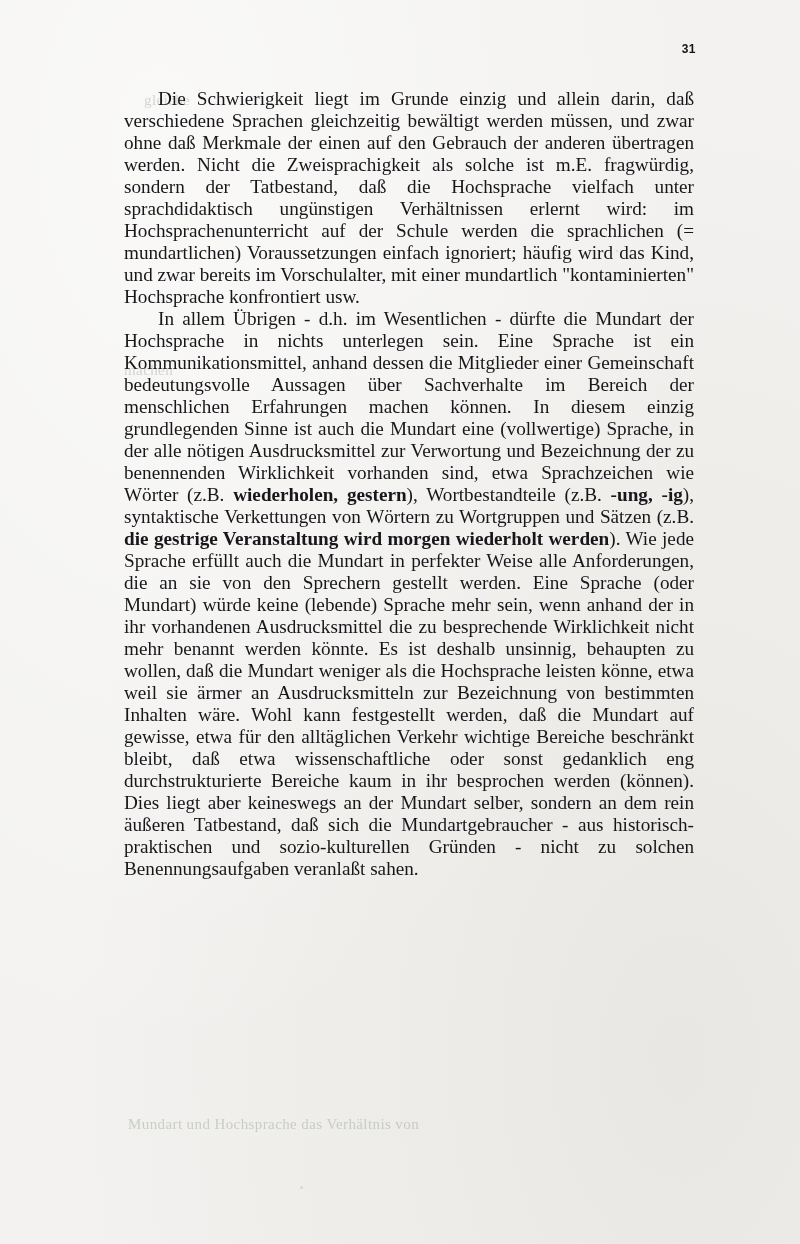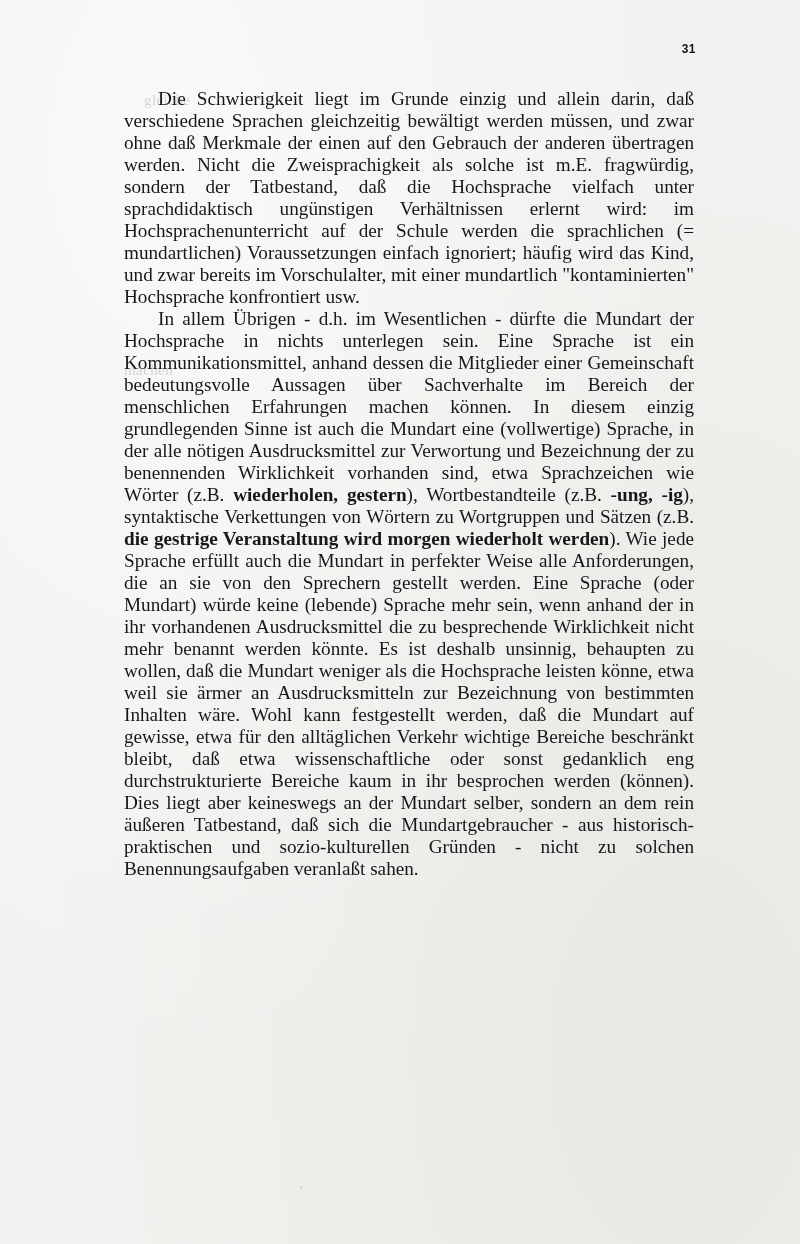--- a/index.html
+++ b/index.html
@@ -74,20 +74,21 @@
     border-radius: 50%;
   }
 </style>
 </head>
 <body>
 
 <div class="page">
 
   <div class="ghost g1">gleiche</div>
   <div class="ghost g2">machen</div>
+  <div class="ghost g3">Mundart und Hochsprache das Verhältnis von</div>
 
   <div class="page-number">31</div>
 
   <div class="text-column">
     <p class="para indent" id="para-1"><span>Die Schwierigkeit liegt im Grunde einzig und allein darin, daß verschiedene Sprachen gleichzeitig bewältigt werden müssen, und zwar ohne daß Merkmale der einen auf den Gebrauch der anderen übertragen werden. Nicht die Zweisprachigkeit als solche ist m.E. fragwürdig, sondern der Tatbestand, daß die Hochsprache vielfach unter sprachdidaktisch ungünstigen Verhältnissen erlernt wird: im Hochsprachenunterricht auf der Schule werden die sprachlichen (= mundartlichen) Voraussetzungen einfach ignoriert; häufig wird das Kind, und zwar bereits im Vorschulalter, mit einer mundartlich "kontaminierten" Hochsprache konfrontiert usw.</span></p>
     <p class="para indent" id="para-2"><span>In allem Übrigen - d.h. im Wesentlichen - dürfte die Mundart der Hochsprache in nichts unterlegen sein. Eine Sprache ist ein Kommunikationsmittel, anhand dessen die Mitglieder einer Gemeinschaft bedeutungsvolle Aussagen über Sachverhalte im Bereich der menschlichen Erfahrungen machen können. In diesem einzig grundlegenden Sinne ist auch die Mundart eine (vollwertige) Sprache, in der alle nötigen Ausdrucksmittel zur Verwortung und Bezeichnung der zu benennenden Wirklichkeit vorhanden sind, etwa Sprachzeichen wie Wörter (z.B. </span><b>wiederholen, gestern</b><span>), Wortbestandteile (z.B. </span><b>-ung, -ig</b><span>), syntaktische Verkettungen von Wörtern zu Wortgruppen und Sätzen (z.B. </span><b>die gestrige Veranstaltung wird morgen wiederholt werden</b><span>). Wie jede Sprache erfüllt auch die Mundart in perfekter Weise alle Anforderungen, die an sie von den Sprechern gestellt werden. Eine Sprache (oder Mundart) würde keine (lebende) Sprache mehr sein, wenn anhand der in ihr vorhandenen Ausdrucksmittel die zu besprechende Wirklichkeit nicht mehr benannt werden könnte. Es ist deshalb unsinnig, behaupten zu wollen, daß die Mundart weniger als die Hochsprache leisten könne, etwa weil sie ärmer an Ausdrucksmitteln zur Bezeichnung von bestimmten Inhalten wäre. Wohl kann festgestellt werden, daß die Mundart auf gewisse, etwa für den alltäglichen Verkehr wichtige Bereiche beschränkt bleibt, daß etwa wissenschaftliche oder sonst gedanklich eng durchstrukturierte Bereiche kaum in ihr besprochen werden (können). Dies liegt aber keineswegs an der Mundart selber, sondern an dem rein äußeren Tatbestand, daß sich die Mundartgebraucher - aus historisch-praktischen und sozio-kulturellen Gründen - nicht zu solchen Benennungsaufgaben veranlaßt sahen.</span></p>
   </div>
 
   <div class="speckle" style="left:300px; top:1186px; width:3px; height:3px;"></div>
   <div class="speckle" style="left:616px; top:250px; width:2px; height:2px;"></div>

